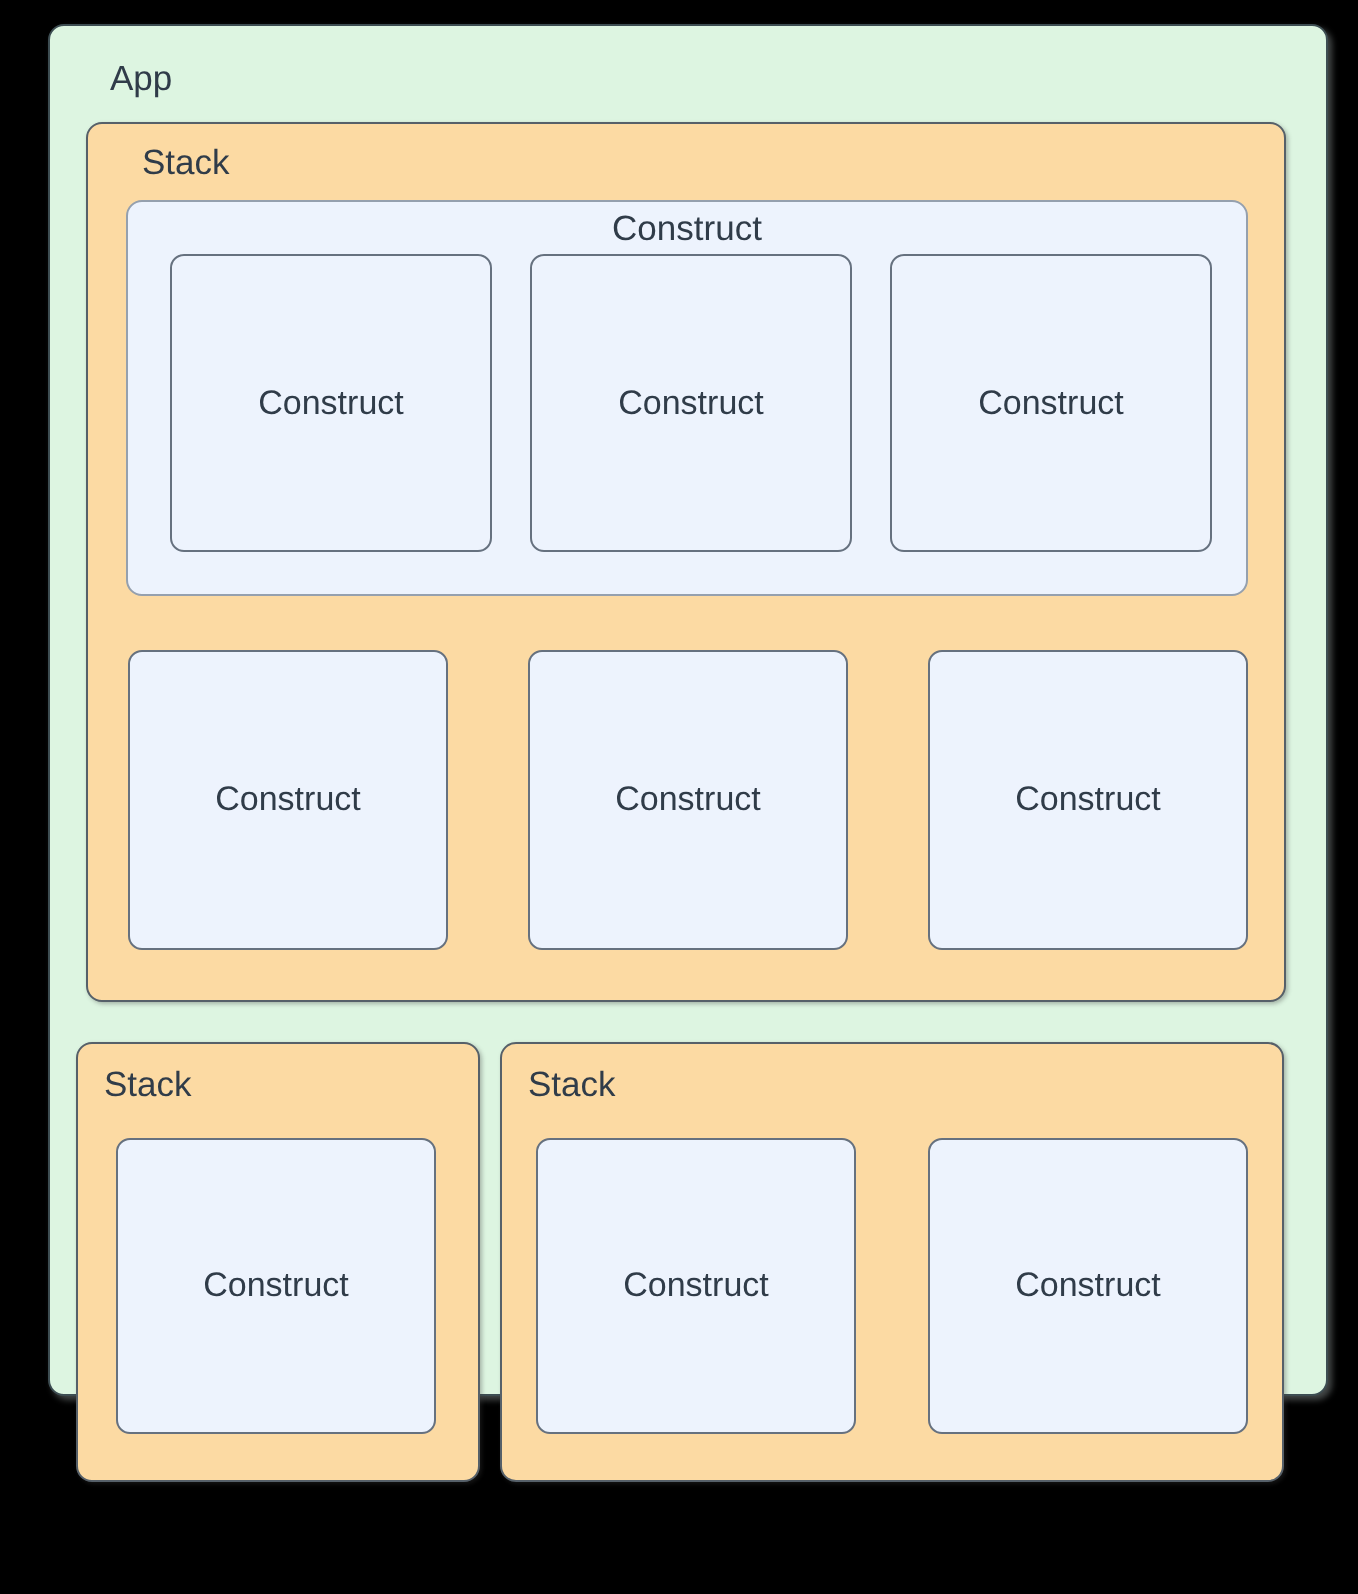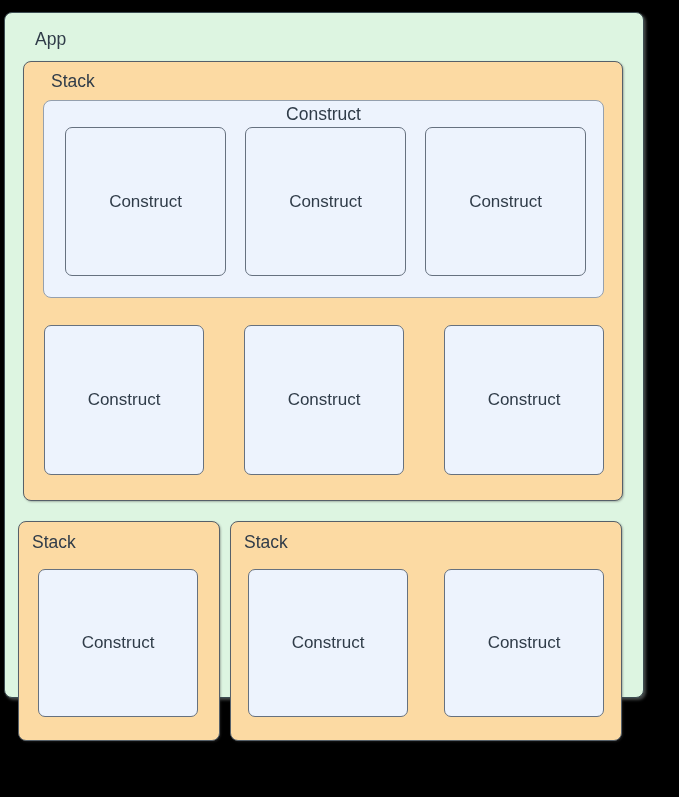--- a/index.html
+++ b/index.html
@@ -22,21 +22,21 @@
     position: relative;
     overflow: hidden;
     font-family: "Liberation Sans", sans-serif;
     color: var(--text);
   }
   .shape {
     position: absolute;
     border-radius: 8px;
   }
   .app {
-    left: 4px; top: 12px;
+    left: 24px; top: 12px;
     width: 640px; height: 686px;
     background: var(--app-fill);
     border: 1px solid var(--app-border);
     box-shadow: 2px 2px 3px rgba(150,160,160,0.45);
   }
   .stack {
     background: var(--stack-fill);
     border: 1px solid var(--stack-border);
     box-shadow: 1px 1px 2px rgba(60,60,60,0.35);
   }

